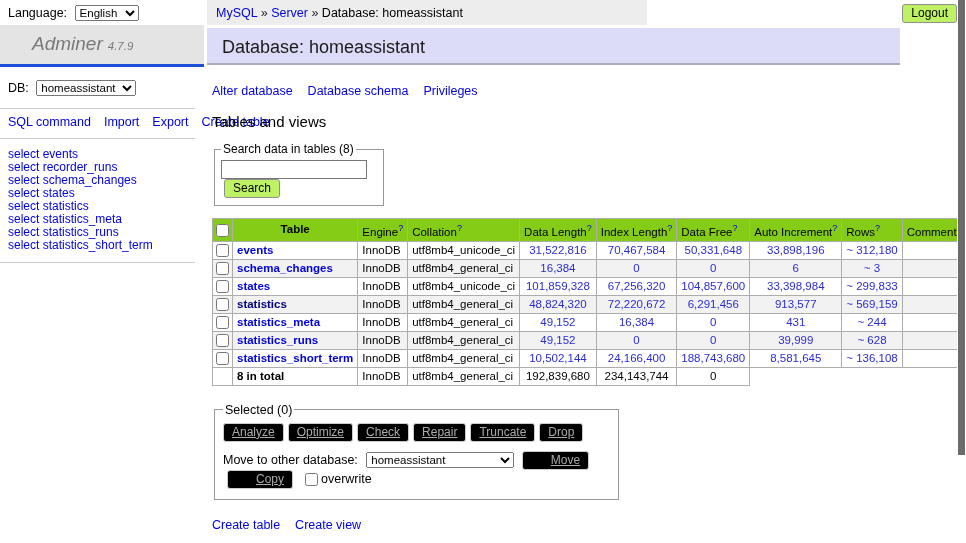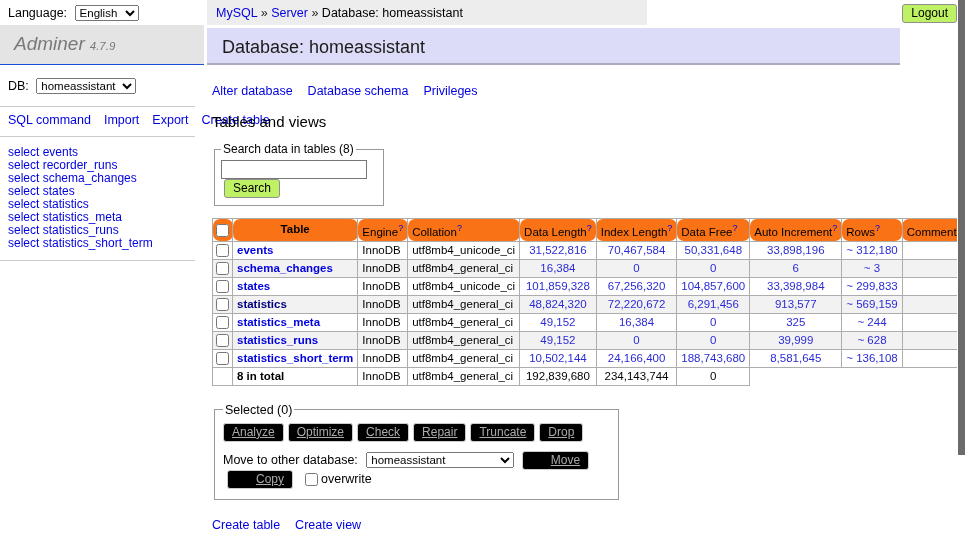--- a/index.html
+++ b/index.html
@@ -7,22 +7,22 @@
   body { font-family:"Liberation Sans", sans-serif; color:#000; }
   #app { position:relative; width:966px; height:543px; overflow:hidden; background:#fff; }
   a { color:#0000e0; text-decoration:none; cursor:pointer; }
   a.visited { color:#000080; }
   select, input, button { font-family:"Liberation Sans", sans-serif; }
 
   
   #sidebar { position:absolute; left:0; top:0; width:207px; }
   .lang-row { padding:5px 0 4px 8px; font-size:12.5px; }
   .lang-row select { width:64px; font-size:11.5px; margin-left:4px; }
-  h1.brand { margin:0; width:204px; background:#e4e4e4; border-bottom:1px solid #1d4ed8;
-             padding:8px 14px 9px; font-size:19px; font-style:italic; font-weight:normal; color:#797979; }
+  h1.brand { margin:0; width:204px; background:#e4e4e4; border-bottom:3px solid #1d4ed8;
+             padding:8px 32px 9px; font-size:19px; font-style:italic; font-weight:normal; color:#797979; }
   .brand .ver { font-size:11.5px; color:#7a7a7a; margin-left:5px; }
   .db-row { padding:13px 8px 0; font-size:12.5px; }
   .db-row select { width:100px; font-size:11.5px; margin-left:4px; }
   .menu-actions { width:195px; margin-top:12px; border-top:1px solid #ccc; border-bottom:1px solid #ccc;
                   padding:5px 8px 7px; font-size:12.5px; line-height:17px; }
   .menu-actions a { margin-right:13px; white-space:nowrap; }
   .table-list { width:195px; padding:9px 8px 10px; border-bottom:1px solid #ccc; }
   .table-list a { display:block; font-size:12px; line-height:13px; white-space:nowrap; }
 
   
@@ -45,21 +45,21 @@
   .link-row a { margin-right:15px; }
   .db-links { margin-top:18px; }
   h3 { font-size:15px; font-weight:normal; margin:15px 0 0; color:#000; }
   .search-fieldset { width:170px; margin-top:12px; border:1px solid #999; padding:4px 6px 7px; }
   .search-fieldset legend { font-size:12px; padding:0 2px; }
   .search-fieldset input[type=text] { width:146px; }
   .search-fieldset .btn { margin-left:3px; }
 
   table { border-collapse:collapse; margin-top:12px; font-size:11.5px; }
   th, td { border:1px solid #adadad; padding:2px 4px; height:18px; line-height:13px; white-space:nowrap; }
-  thead th { background:#f97316; font-weight:normal; text-align:left;border-radius:7px; }
+  thead th { background:#84cc16; font-weight:normal; text-align:left; }
   thead th.col-table { font-weight:bold; text-align:center; }
   sup.help a { font-size:9px; }
   td.chk, th.chk { width:20px; text-align:center; padding:1px 3px; }
   td.name a { font-weight:bold; }
   td.num { text-align:center; color:#2b2bd5; }
   tbody tr:nth-child(even) td { background:#f2f2f2; }
   tr.total td { background:#fff !important; }
   tr.total td.num { color:#000; }
   tr.total td.name-total { font-weight:bold; }
   td.ghost { border:none; background:#fff !important; }
@@ -194,21 +194,21 @@
             <td></td>
           </tr>
           <tr>
             <td class="chk"><input type="checkbox" style=""></td>
             <td class="name"><a href="#" class="">statistics_meta</a></td>
             <td>InnoDB</td>
             <td>utf8mb4_general_ci</td>
             <td class="num">49,152</td>
             <td class="num">16,384</td>
             <td class="num">0</td>
-            <td class="num">325</td>
+            <td class="num">431</td>
             <td class="num">~ 244</td>
             <td></td>
           </tr>
           <tr>
             <td class="chk"><input type="checkbox" style=""></td>
             <td class="name"><a href="#" class="">statistics_runs</a></td>
             <td>InnoDB</td>
             <td>utf8mb4_general_ci</td>
             <td class="num">49,152</td>
             <td class="num">0</td>

